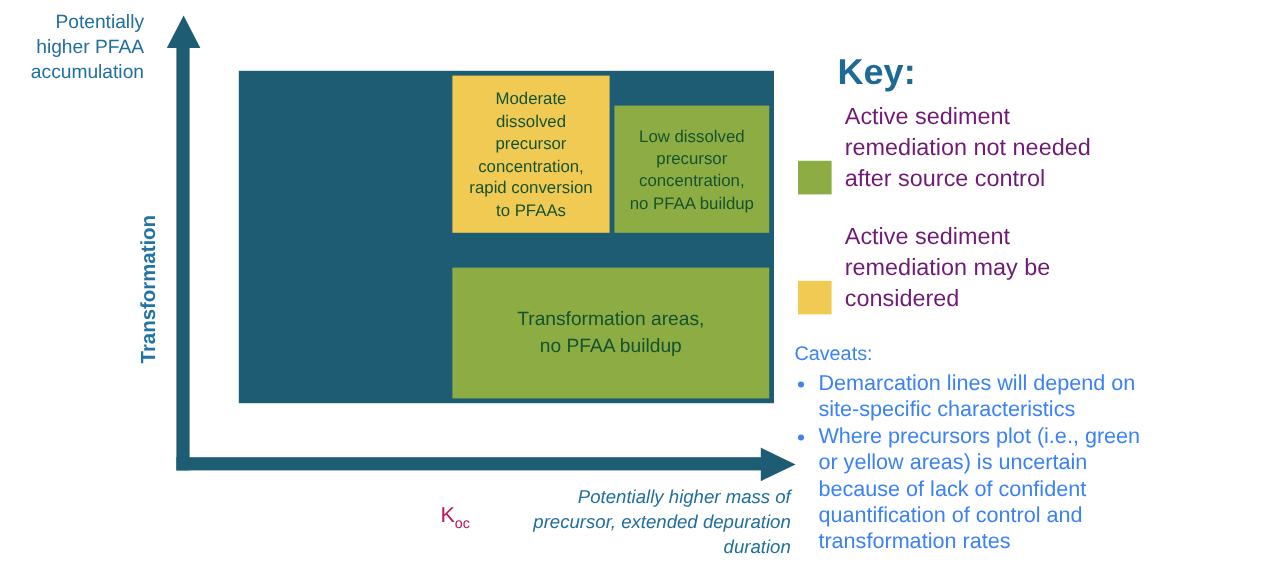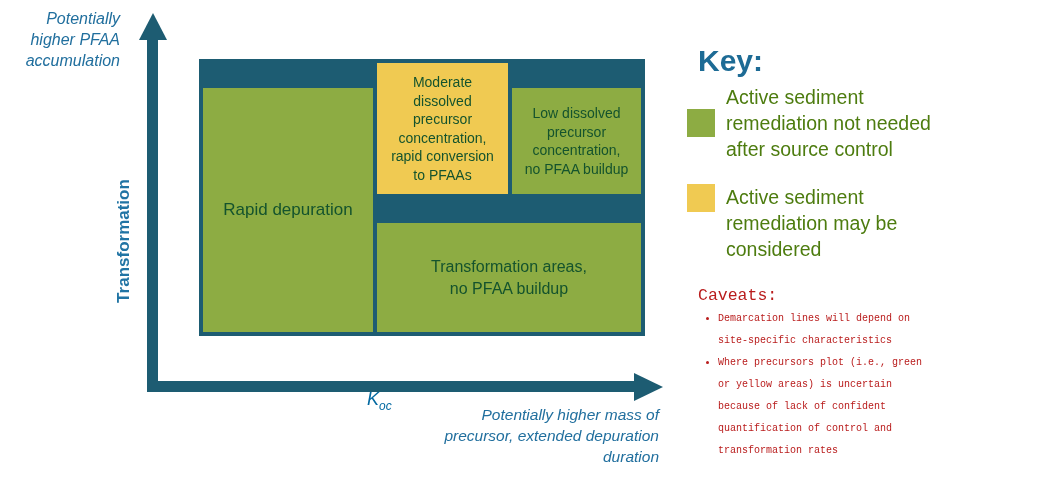--- a/index.html
+++ b/index.html
@@ -16,28 +16,28 @@
     border-left:14px solid transparent; border-right:14px solid transparent;
     border-bottom:27px solid #1d5c72;
   }
   .arrow-right {
     position:absolute; left:634px; top:373px; width:0; height:0;
     border-top:14px solid transparent; border-bottom:14px solid transparent;
     border-left:29px solid #1d5c72;
   }
   .y-annotation {
     position:absolute; left:2px; top:8px; width:118px; text-align:right;
-    font-style:italic; font-size:16px; line-height:21px; color:#216f9e; white-space:pre-line;
+    font-size:16px; line-height:21px; color:#216f9e; white-space:pre-line;
   }
   .y-title {
     position:absolute; left:124px; top:241px;
     transform:translate(-50%,-50%) rotate(-90deg);
     font-size:17px; font-weight:bold; color:#2174a4; white-space:nowrap;
   }
-  .x-title { position:absolute; left:367px; top:389px; font-size:18px; color:#0369a1;font-style:italic; }
+  .x-title { position:absolute; left:367px; top:419px; font-size:18px; color:#be185d; }
   .x-title sub { font-size:12px; }
   .x-annotation {
     position:absolute; left:427px; top:404px; width:232px; text-align:right;
     font-style:italic; font-size:15.5px; line-height:21px; color:#216f9e; white-space:pre-line;
   }
 
   
   .matrix {
     position:absolute; left:199px; top:59px; width:446px; height:277px;
     box-sizing:border-box; background:#1d5c72; padding:4px;
@@ -50,33 +50,33 @@
   .bg-green  { background:#8dac43;margin-top:25px; }
   .bg-yellow { background:#f0ca52; }
   .cell-rapid    { grid-column:1; grid-row:1 / 3; font-size:17px; }
   .cell-moderate { grid-column:2; grid-row:1; font-size:14px; line-height:18.5px; }
   .cell-low      { grid-column:3; grid-row:1; font-size:14px; line-height:18.5px; }
   .cell-slow     { grid-column:2 / 4; grid-row:2; font-size:16px; line-height:22px; }
 
   
   .key-title { position:absolute; left:698px; top:44px; font-size:30px; font-weight:bold; color:#1d6b95; }
   .key-item {
-    position:absolute; left:687px; display:flex; align-items:flex-start; gap:11px;
-    color:#4d7c0f; font-size:19.5px; line-height:26px;
+    position:absolute; left:665px; display:flex; align-items:flex-end; gap:11px;
+    color:#701a75; font-size:19.5px; line-height:26px;
   }
   .key-item-1 { top:84px; }
   .key-item-2 { top:184px; }
   .swatch { width:28px; height:28px; flex:none; }
   .key-label { white-space:pre-line; }
 
   
-  .caveats { position:absolute; left:698px; top:286px; width:345px; color:#b91c1c;font-family:Liberation Mono, monospace; }
+  .caveats { position:absolute; left:662px; top:286px; width:345px; color:#3b82f6; }
   .caveats-title { font-size:16.5px; margin:0 0 3px 0; }
   .caveats ul { margin:0; padding-left:20px; list-style:disc; }
-  .caveats li { font-size:10px; line-height:22px; white-space:pre-line; margin:0; }
+  .caveats li { font-size:18px; line-height:22px; white-space:pre-line; margin:0; }
 </style>
 </head>
 <body>
 
 <div class="canvas">
 
   <div class="y-annotation">Potentially
 higher PFAA
 accumulation</div>
   <div class="y-title">Transformation</div>
@@ -84,21 +84,20 @@
   <div class="arrow-up"></div>
 
   <div class="h-shaft"></div>
   <div class="arrow-right"></div>
   <div class="x-title"><span>K</span><sub>oc</sub></div>
   <div class="x-annotation">Potentially higher mass of
 precursor, extended depuration
 duration</div>
 
   <div class="matrix">
-    <div class="cell bg-green cell-rapid">Rapid depuration</div>
     <div class="cell bg-yellow cell-moderate">Moderate
 dissolved
 precursor
 concentration,
 rapid conversion
 to PFAAs</div>
     <div class="cell bg-green cell-low">Low dissolved
 precursor
 concentration,
 no PFAA buildup</div>

